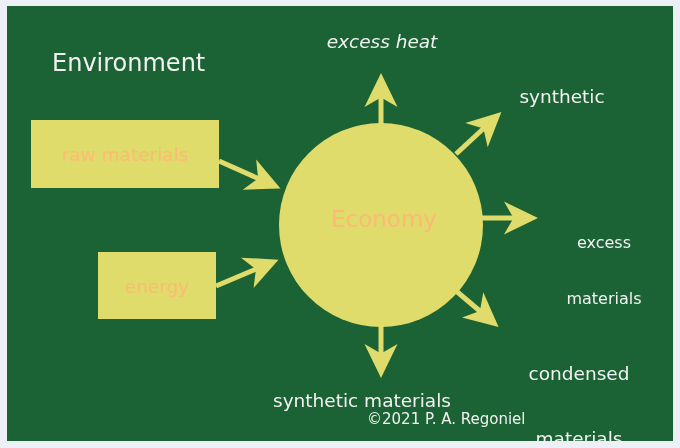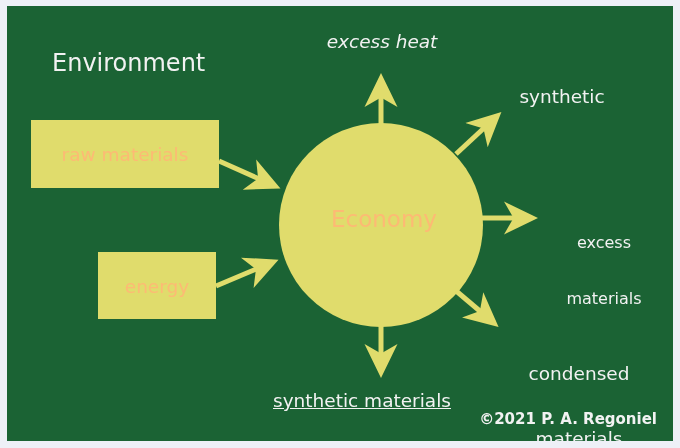--- a/index.html
+++ b/index.html
@@ -84,41 +84,39 @@
     left: 492px;
     top: 313px;
     width: 160px;
     font-size: 18.5px;
   }
   #label-synthetic-materials {
     left: 210px;
     top: 384px;
     width: 290px;
     font-size: 18.5px;
-    text-decoration: underline;
   }
   #box-label-raw {
     left: 24px;
     top: 138px;
     width: 188px;
     font-size: 18.5px;
   }
   #box-label-energy {
     left: 91px;
     top: 270px;
     width: 118px;
     font-size: 18.5px;
   }
   #credit-line {
     left: 360px;
     top: 405px;
     width: 290px;
     font-size: 15px;
-    text-align: right;
-    font-weight: bold;
+    text-align: left;
   }
 </style>
 </head>
 <body>
 
 <div id="figure-frame">
   <div id="diagram-canvas">
 
     <svg id="vector-layer" viewBox="0 0 666 435">
       <defs>

